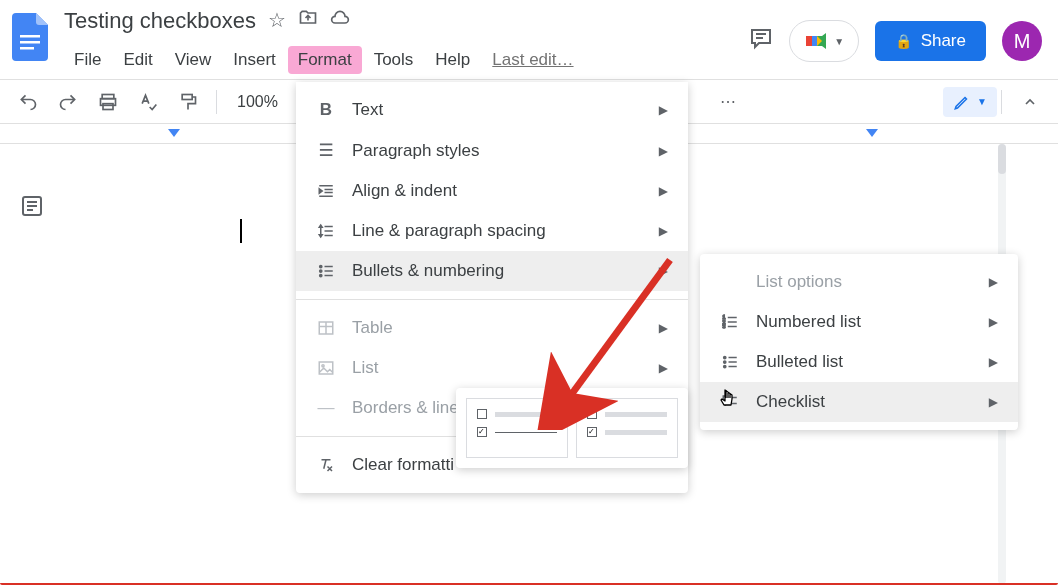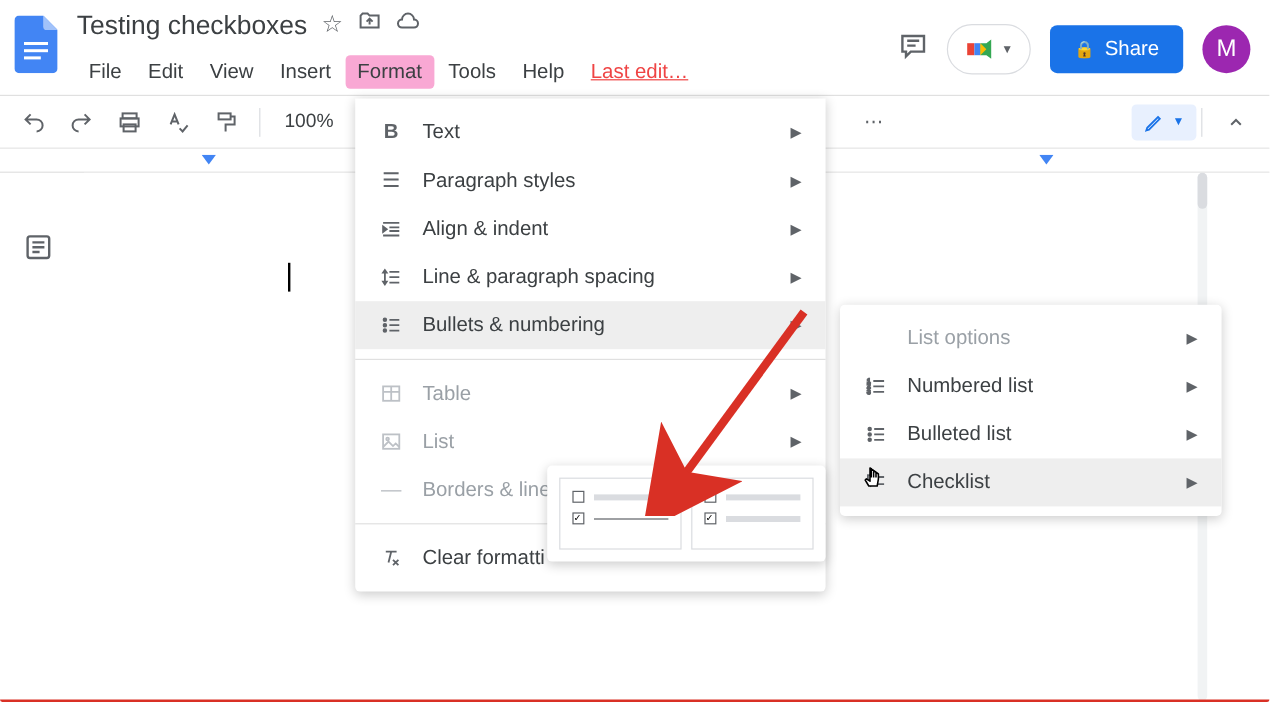--- a/index.html
+++ b/index.html
@@ -8,21 +8,21 @@
     .header { display: flex; align-items: flex-start; padding: 8px 16px 0 8px; height: 80px; border-bottom: 1px solid #e0e0e0; }
     .docs-logo { width: 44px; height: 58px; display: flex; align-items: center; justify-content: center; margin-right: 12px; }
     .docs-logo svg { width: 36px; height: 48px; }
     .title-area { flex: 1; }
     .title-row { display: flex; align-items: flex-start; gap: 12px; height: 32px; }
     .doc-title { font-size: 22px; color: #3c4043; }
     .title-icon { color: #5f6368; font-size: 20px; cursor: pointer; }
     .menubar { display: flex; gap: 2px; margin-top: 6px; }
     .menu-item { padding: 4px 10px; font-size: 17px; color: #3c4043; cursor: pointer; border-radius: 4px; }
     .menu-item.active { background: #f9a8d4; }
-    .last-edit { color: #ef4444; text-decoration: underline; cursor: pointer; }
+    .last-edit { color: #737373; text-decoration: underline; cursor: pointer; }
     .header-right { display: flex; align-items: center; gap: 16px; padding-top: 12px; }
     .comment-icon { color: #5f6368; font-size: 22px; cursor: pointer; }
     .meet-btn { display: flex; align-items: center; gap: 6px; background: #fff; border: 1px solid #dadce0; border-radius: 24px; padding: 8px 14px; cursor: pointer; }
     .share-btn { display: flex; align-items: center; gap: 8px; background: #1a73e8; color: #fff; border: none; border-radius: 6px; padding: 10px 20px; font-size: 17px; font-weight: 500; cursor: pointer; }
     .avatar { width: 40px; height: 40px; border-radius: 50%; background: #9c27b0; color: #fff; display: flex; align-items: center; justify-content: center; font-size: 20px; cursor: pointer; }
     
     .toolbar { display: flex; align-items: center; padding: 6px 12px; border-bottom: 1px solid #e0e0e0; gap: 8px; height: 44px; position: relative; }
     .tb-btn { width: 32px; height: 32px; display: flex; align-items: center; justify-content: center; color: #5f6368; cursor: pointer; border-radius: 4px; }
     .tb-divider { width: 1px; height: 24px; background: #dadce0; margin: 0 4px; }
     .zoom { display: flex; align-items: center; gap: 20px; font-size: 16px; color: #3c4043; cursor: pointer; padding: 4px 8px; }

